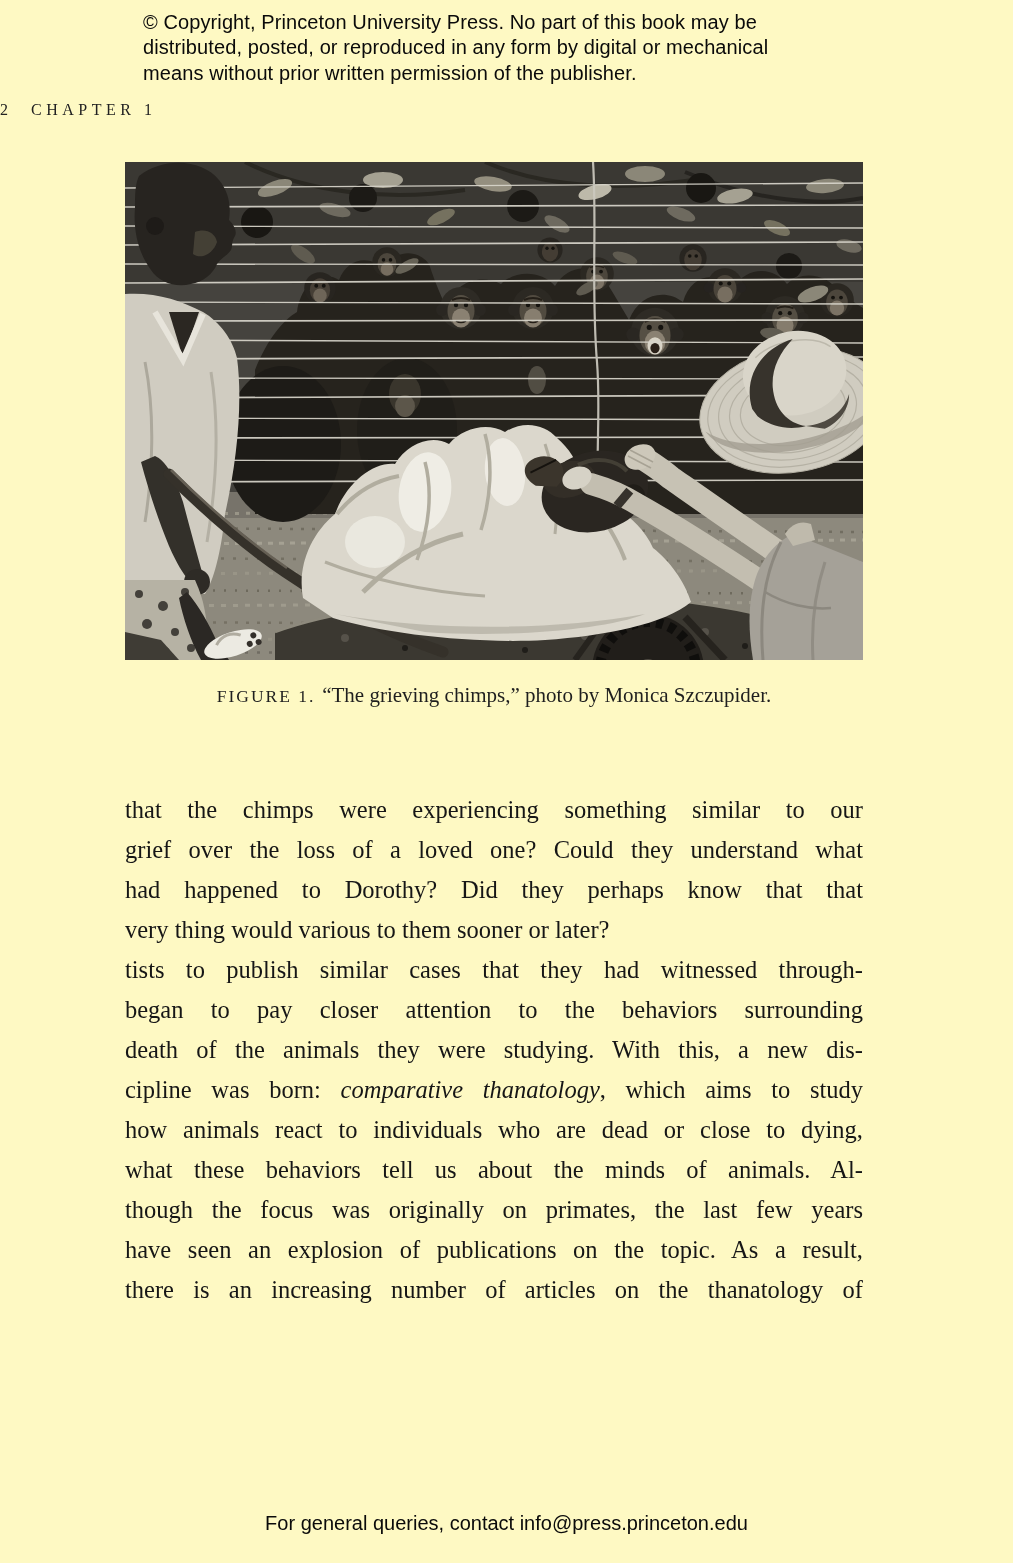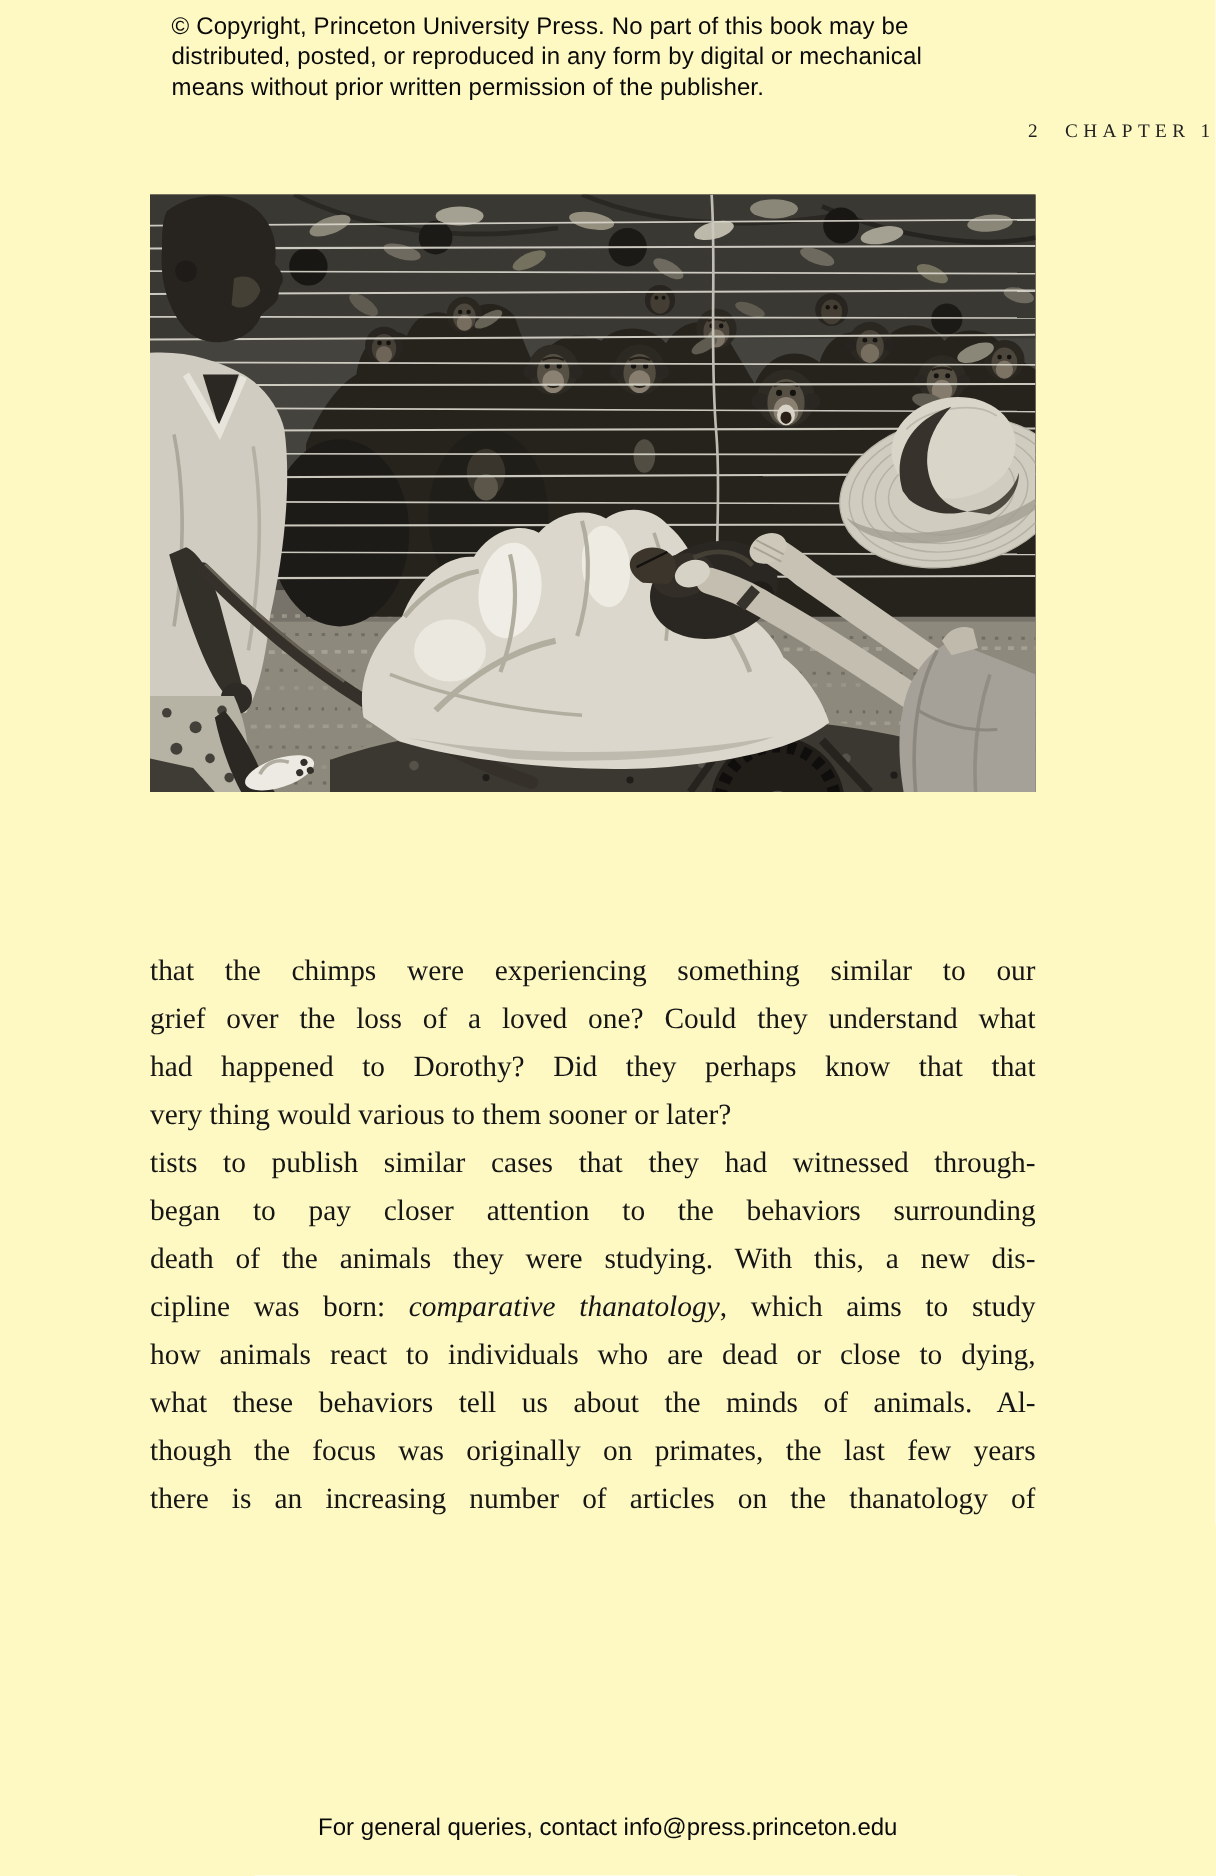--- a/index.html
+++ b/index.html
@@ -3,21 +3,21 @@
 <meta charset="utf-8">
 <style>
   html,body{margin:0;padding:0;background:#ffffff;}
   .page{position:relative;width:1013px;height:1563px;background:#fef9c3;overflow:hidden;
         font-family:"Liberation Serif",serif;color:#1b1b1b;}
 
   .copyright{position:absolute;left:143px;top:10px;width:790px;
              font-family:"Liberation Sans",sans-serif;font-size:20px;line-height:25.3px;
              color:#0a0a0a;letter-spacing:0.1px;}
 
-  .running-head{position:absolute;left:0;right:0;top:101px;text-align:right;
+  .running-head{position:absolute;left:0;right:11px;top:101px;text-align:left;
                 font-size:16px;color:#222;}
   .running-head .pagenum{margin-right:22px;letter-spacing:1px;}
   .running-head .chapter{letter-spacing:4.5px;}
 
   figure{position:absolute;left:125px;top:162px;width:738px;margin:0;padding:0;}
   .photo{width:738px;height:498px;overflow:hidden;background:#45433e;}
   figcaption{margin-top:23px;text-align:center;font-size:21px;color:#1f1f1f;}
   .figlabel{font-size:17.5px;letter-spacing:2px;}
   .captext{margin-left:0.32em;}
 
@@ -341,36 +341,40 @@
             <ellipse cx="668" cy="248" rx="53" ry="35" fill="none" stroke="#b5b1a4" stroke-width="1.2"></ellipse>
             <path d="M578,254 C600,300 736,300 758,252 C720,286 614,288 578,254 Z" fill="#a29e91" opacity="0.8"></path>
             <ellipse cx="676" cy="212" rx="52" ry="42" fill="#d9d5c9"></ellipse>
             <path d="M640,190 C660,176 700,176 716,192" stroke="#bdb9ac" stroke-width="1.5" fill="none"></path>
             <path d="M628,240 C624,206 648,182 680,178 C664,190 654,204 652,222 C650,244 660,260 678,266 C658,268 640,258 632,248 Z" fill="#37332c"></path>
             <path d="M678,266 C700,268 718,258 726,242 C724,256 712,268 696,272 Z" fill="#403c34" opacity="0.9"></path>
           </g>
         </g>
       </svg>
     </div>
+    <figcaption>
+      <span class="figlabel">FIGURE 1.</span><span class="captext">“The grieving chimps,” photo by Monica Szczupider.</span>
+    </figcaption>
   </figure>
 
   <main class="bodytext">
     <div class="para">
       <div class="bline">that the chimps were experiencing something similar to our</div>
       <div class="bline">grief over the loss of a loved one? Could they understand what</div>
       <div class="bline">had happened to Dorothy? Did they perhaps know that that</div>
       <div class="bline flush">very thing would various to them sooner or later?</div>
     </div>
     <div class="para">
       <div class="bline">tists to publish similar cases that they had witnessed through-</div>
       <div class="bline">began to pay closer attention to the behaviors surrounding</div>
       <div class="bline">death of the animals they were studying. With this, a new dis-</div>
       <div class="bline"><span>cipline was born: </span><em>comparative thanatology</em><span>, which aims to study</span></div>
       <div class="bline">how animals react to individuals who are dead or close to dying,</div>
       <div class="bline">what these behaviors tell us about the minds of animals. Al-</div>
       <div class="bline">though the focus was originally on primates, the last few years</div>
+      <div class="bline">have seen an explosion of publications on the topic. As a result,</div>
       <div class="bline">there is an increasing number of articles on the thanatology of</div>
     </div>
   </main>
 
   <footer class="pfooter">For general queries, contact info@press.princeton.edu</footer>
 
 </div>
 
 </body></html>

